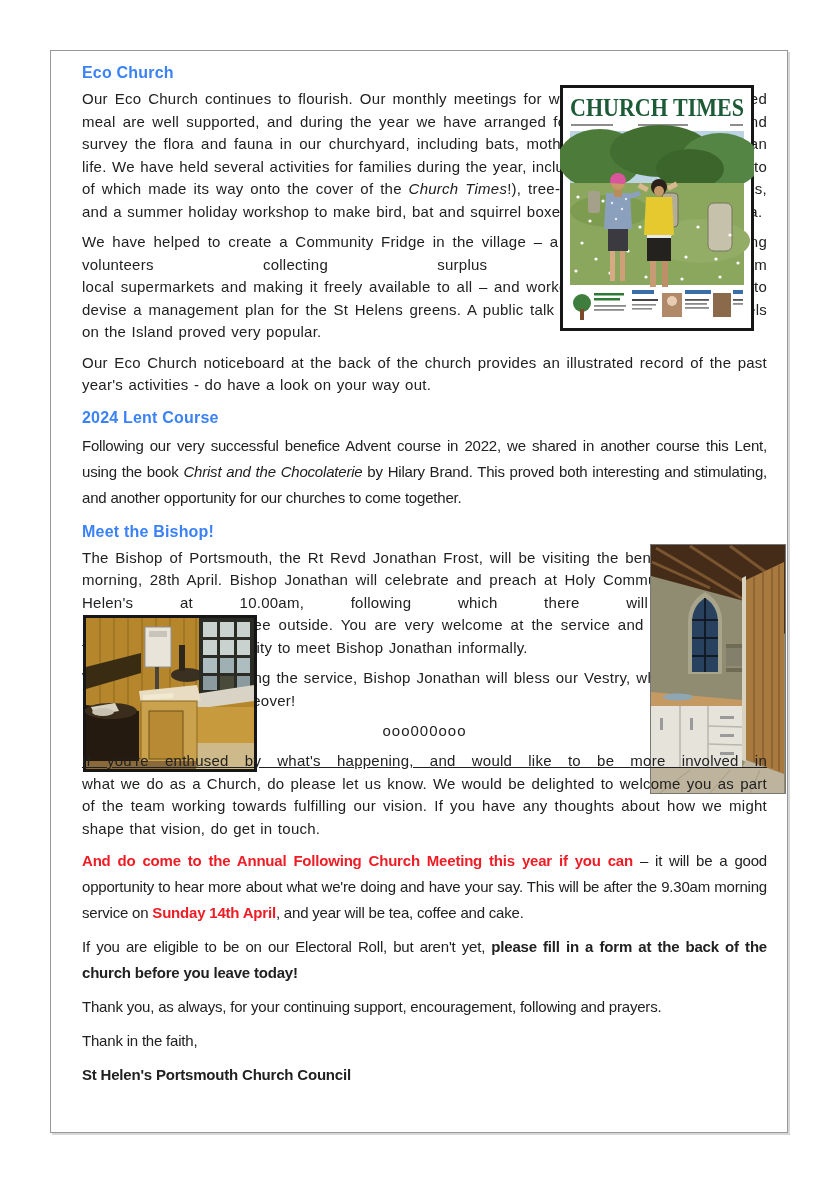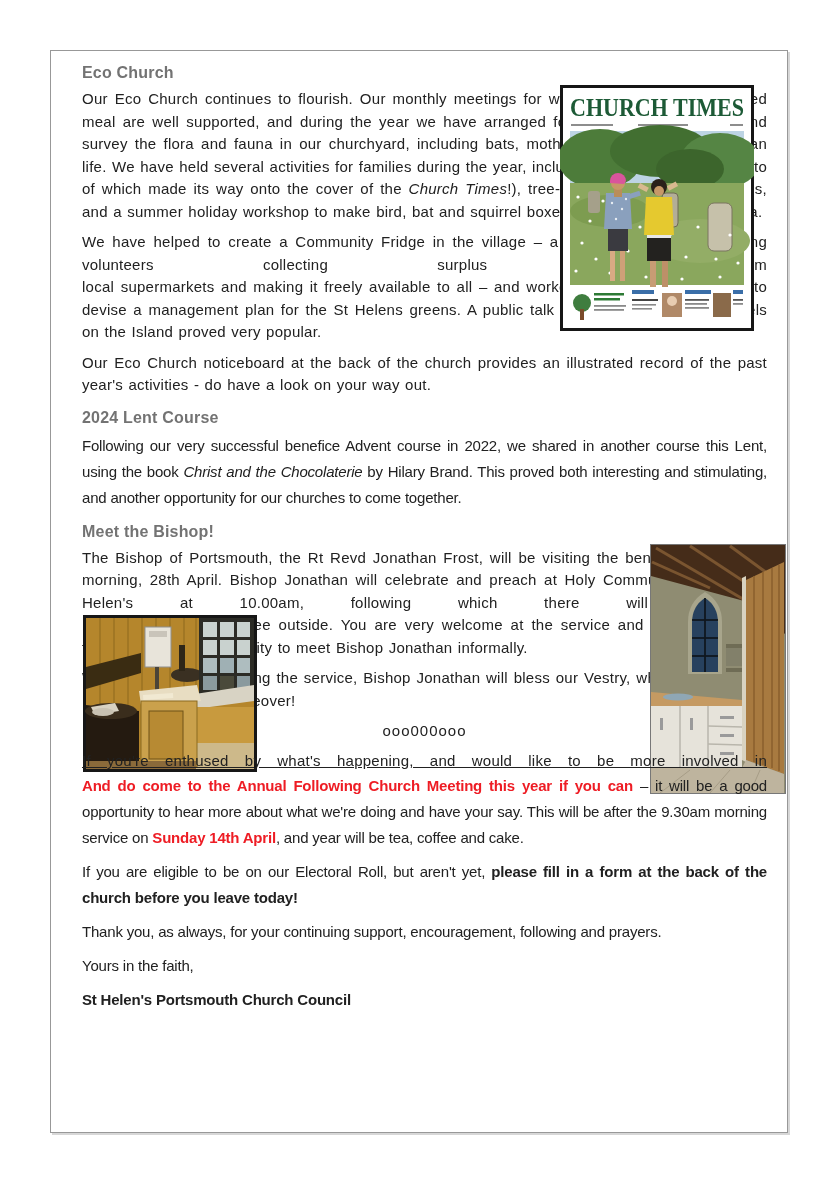--- a/index.html
+++ b/index.html
@@ -2,21 +2,21 @@
 <html><head>
 <meta charset="utf-8">
 <style>
   html,body { margin:0; padding:0; background:#ffffff; }
   .canvas { position:relative; width:839px; height:1187px; background:#ffffff;
             font-family:"Liberation Sans", sans-serif; color:#212121; }
   .page { position:absolute; left:50px; top:50px; width:738px; height:1083px;
           box-sizing:border-box; background:#ffffff; border:1px solid #989898;
           box-shadow:2px 2px 0 #d7d7d7; padding:11px 20px 0 31px; overflow:hidden; }
   .sec { position:relative; }
-  h2.rh { color:#737373; font-size:16px; line-height:22px; font-weight:700;
+  h2.rh { color:#3b82f6; font-size:16px; line-height:22px; font-weight:700;
           margin:10px 0 4px; letter-spacing:0.2px; }
   h2.first { margin-top:0; }
   p.bp { margin:0 0 8px; font-size:15px; text-align:justify; }
   .wide   { letter-spacing:0.25px; word-spacing:1px; line-height:22.5px; }
   .narrow { letter-spacing:-0.2px; line-height:26px; }
   .cont { text-align-last:justify; margin-bottom:0 !important; }
   .p1  { margin-right:218px; }
   .p2a { margin-right:218px; }
   .p5a { margin-right:126px; margin-top:2px; }
   .mid { margin-left:188px; margin-right:126px; }
@@ -270,27 +270,28 @@
 
       <h2 class="rh">Meet the Bishop!</h2>
       <p class="bp wide p5a cont">The Bishop of Portsmouth, the Rt Revd Jonathan Frost, will be visiting the benefice on Sunday morning, 28th April. Bishop Jonathan will celebrate and preach at Holy Communion here at St Helen's at 10.00am, following which there will be a</p>
       <p class="bp wide mid">buffet lunch in a marquee outside. You are very welcome at the service and the lunch, when there will be an opportunity to meet Bishop Jonathan informally.</p>
       <p class="bp wide mid mid2">We are hoping that, during the service, Bishop Jonathan will bless our Vestry, which has recently had a long-overdue makeover!</p>
       <p class="bp wide sep">ooo000ooo</p>
     </div>
 
     <div class="sec">
       <p class="bp wide p7a cont">If you're enthused by what's happening, and would like to be more involved in</p>
+      <p class="bp wide">what we do as a Church, do please let us know. We would be delighted to welcome you as part of the team  working towards fulfilling our vision. If you have any thoughts about how we might shape that  vision, do get in touch.</p>
     </div>
 
     <div class="sec">
       <p class="bp narrow"><span class="red">And do come to the Annual Following Church Meeting this year if you can</span><span> – it will be a good opportunity to hear more about what we're doing and have your say. This will be after the 9.30am morning service on </span><span class="red">Sunday 14th April</span><span>, and year will be tea, coffee and cake.</span></p>
       <p class="bp narrow"><span>If you are eligible to be on our Electoral Roll, but aren't yet, </span><span class="b">please fill in a form at the back of the church before you leave today!</span></p>
     </div>
 
     <div class="sec">
       <p class="bp narrow sig">Thank you, as always, for your continuing support, encouragement, following and prayers.</p>
-      <p class="bp narrow sig">Yours in the faith,</p>
+      <p class="bp narrow sig">Thank in the faith,</p>
       <p class="bp narrow b">St Helen's Portsmouth Church Council</p>
     </div>
 
   </div>
 </div>
 
 </body></html>

